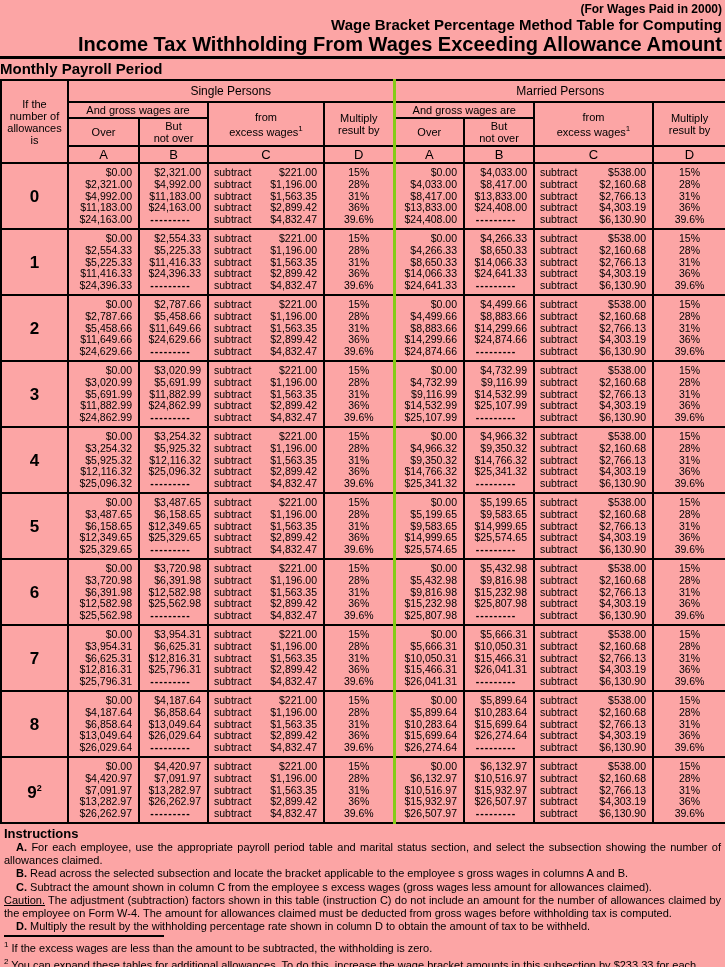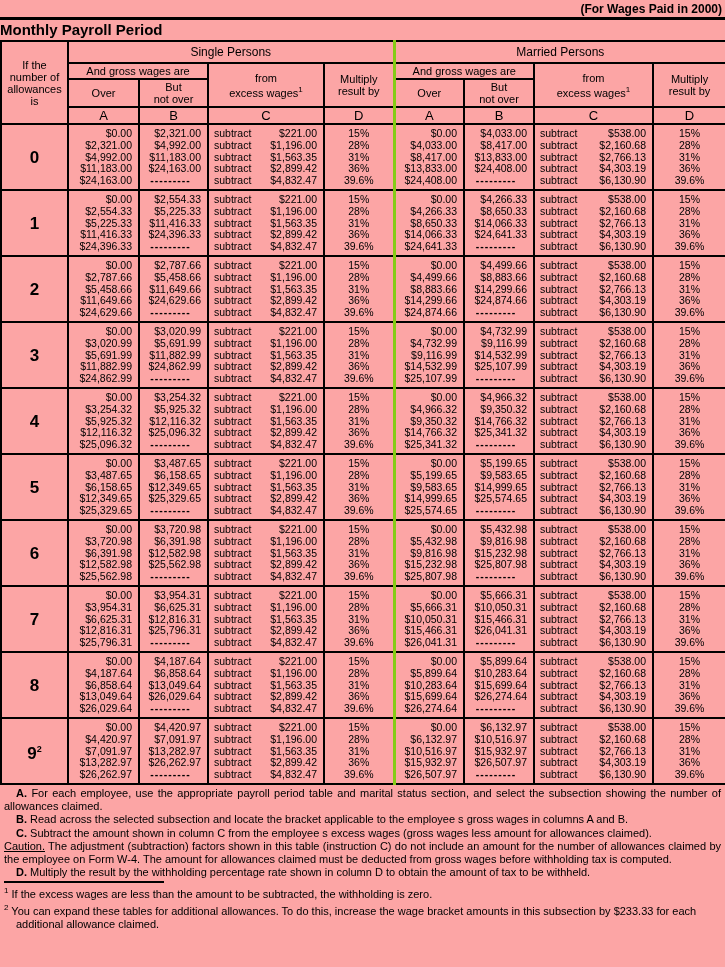--- a/index.html
+++ b/index.html
@@ -39,20 +39,22 @@
   .caution-label{text-decoration:underline;}
   .fn-rule{width:160px;height:2px;background:#000;margin:2px 0 1px 0;}
   p.footnote{padding-left:12px;text-indent:-12px;text-align:left !important;}
 </style>
 </head>
 <body>
 
 <div class="page">
 
   <div class="corner-note">(For Wages Paid in 2000)</div>
+  <div class="title1">Wage Bracket Percentage Method Table for Computing</div>
+  <div class="title2">Income Tax Withholding From Wages Exceeding Allowance Amount</div>
   <div class="thick-rule"></div>
   <div class="period">Monthly Payroll Period</div>
 
   <table class="wage-table">
     <colgroup>
       <col style="width:67px">
         <col style="width:71px">
         <col style="width:69px">
         <col style="width:116px">
         <col style="width:70px">
@@ -992,20 +994,21 @@
             <div class="line">28%</div>
             <div class="line">31%</div>
             <div class="line">36%</div>
             <div class="line">39.6%</div>
           </td>
         </tr>
       </tbody>
   </table>
 
   <div class="instructions">
+    <div class="instr-heading">Instructions</div>
     <p class="ind"><b>A.</b> <span>For each employee, use the appropriate payroll period table and marital status section, and select the subsection showing the number of allowances claimed.</span></p>
     <p class="ind"><b>B.</b> <span>Read across the selected subsection and locate the bracket applicable to the employee s gross wages in columns A and B.</span></p>
     <p class="ind"><b>C.</b> <span>Subtract the amount shown in column C from the employee s excess wages (gross wages less amount for allowances claimed).</span></p>
     <p><span class="caution-label">Caution.</span> <span>The adjustment (subtraction) factors shown in this table (instruction C) do not include an amount for the number of allowances claimed by the employee on Form W-4. The amount for allowances claimed must be deducted from gross wages before withholding tax is computed.</span></p>
     <p class="ind"><b>D.</b> <span>Multiply the result by the withholding percentage rate shown in column D to obtain the amount of tax to be withheld.</span></p>
     <div class="fn-rule"></div>
     <p class="footnote"><sup>1</sup> <span>If the excess wages are less than the amount to be subtracted, the withholding is zero.</span></p>
     <p class="footnote"><sup>2</sup> <span>You can expand these tables for additional allowances. To do this, increase the wage bracket amounts in this subsection by $233.33 for each additional allowance claimed.</span></p>
   </div>
 

